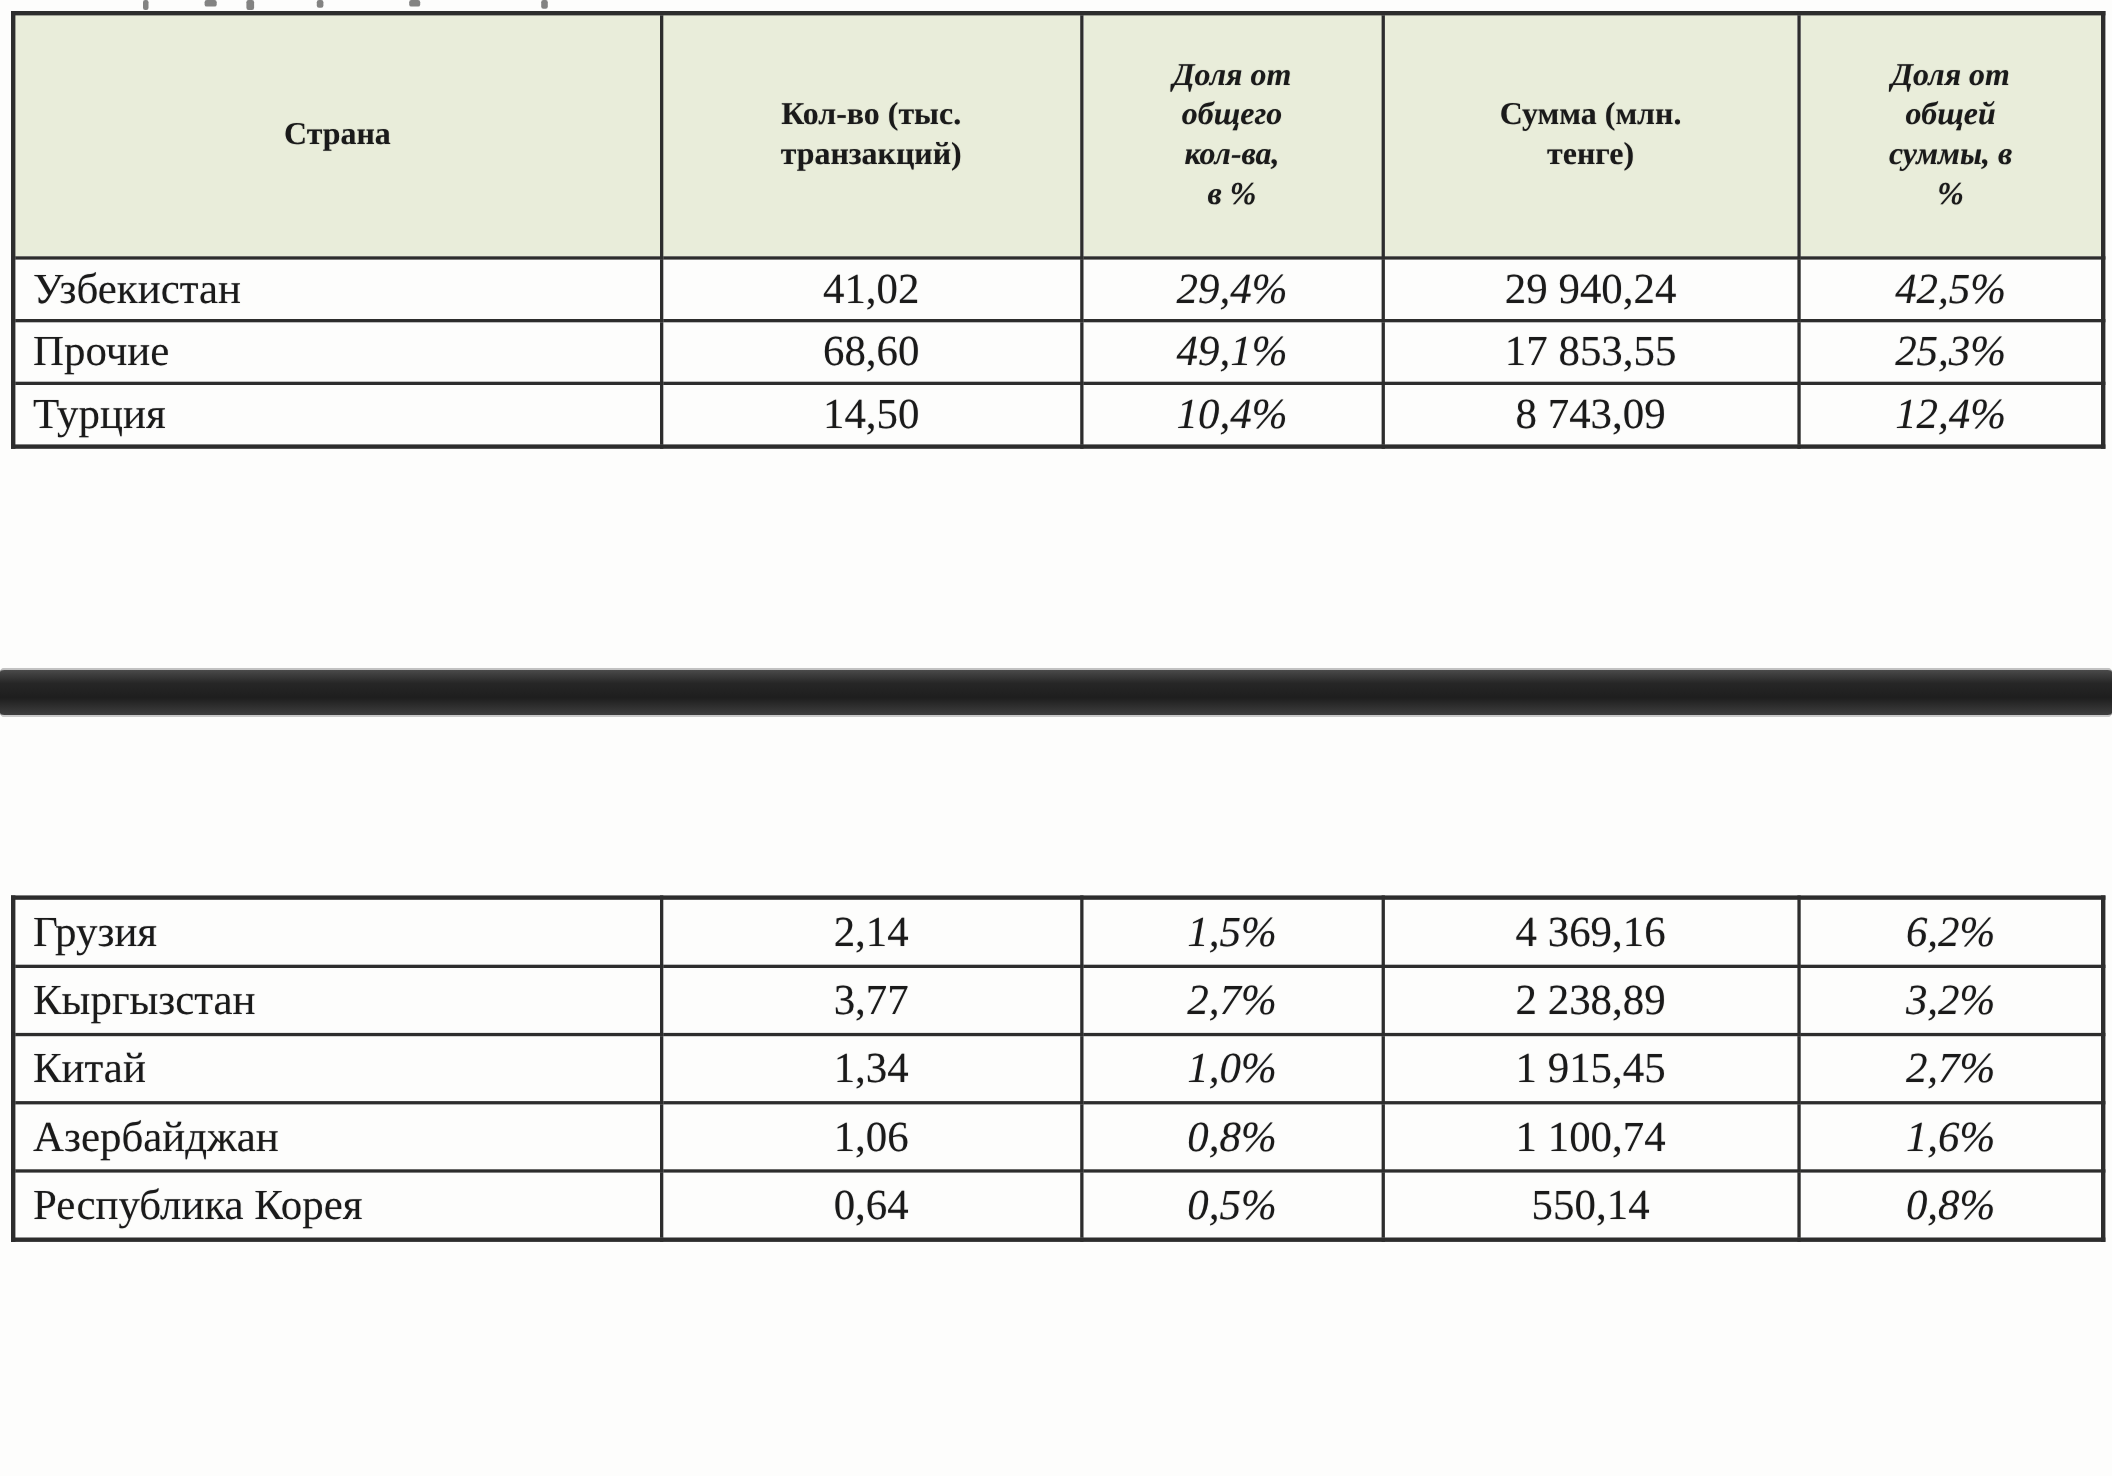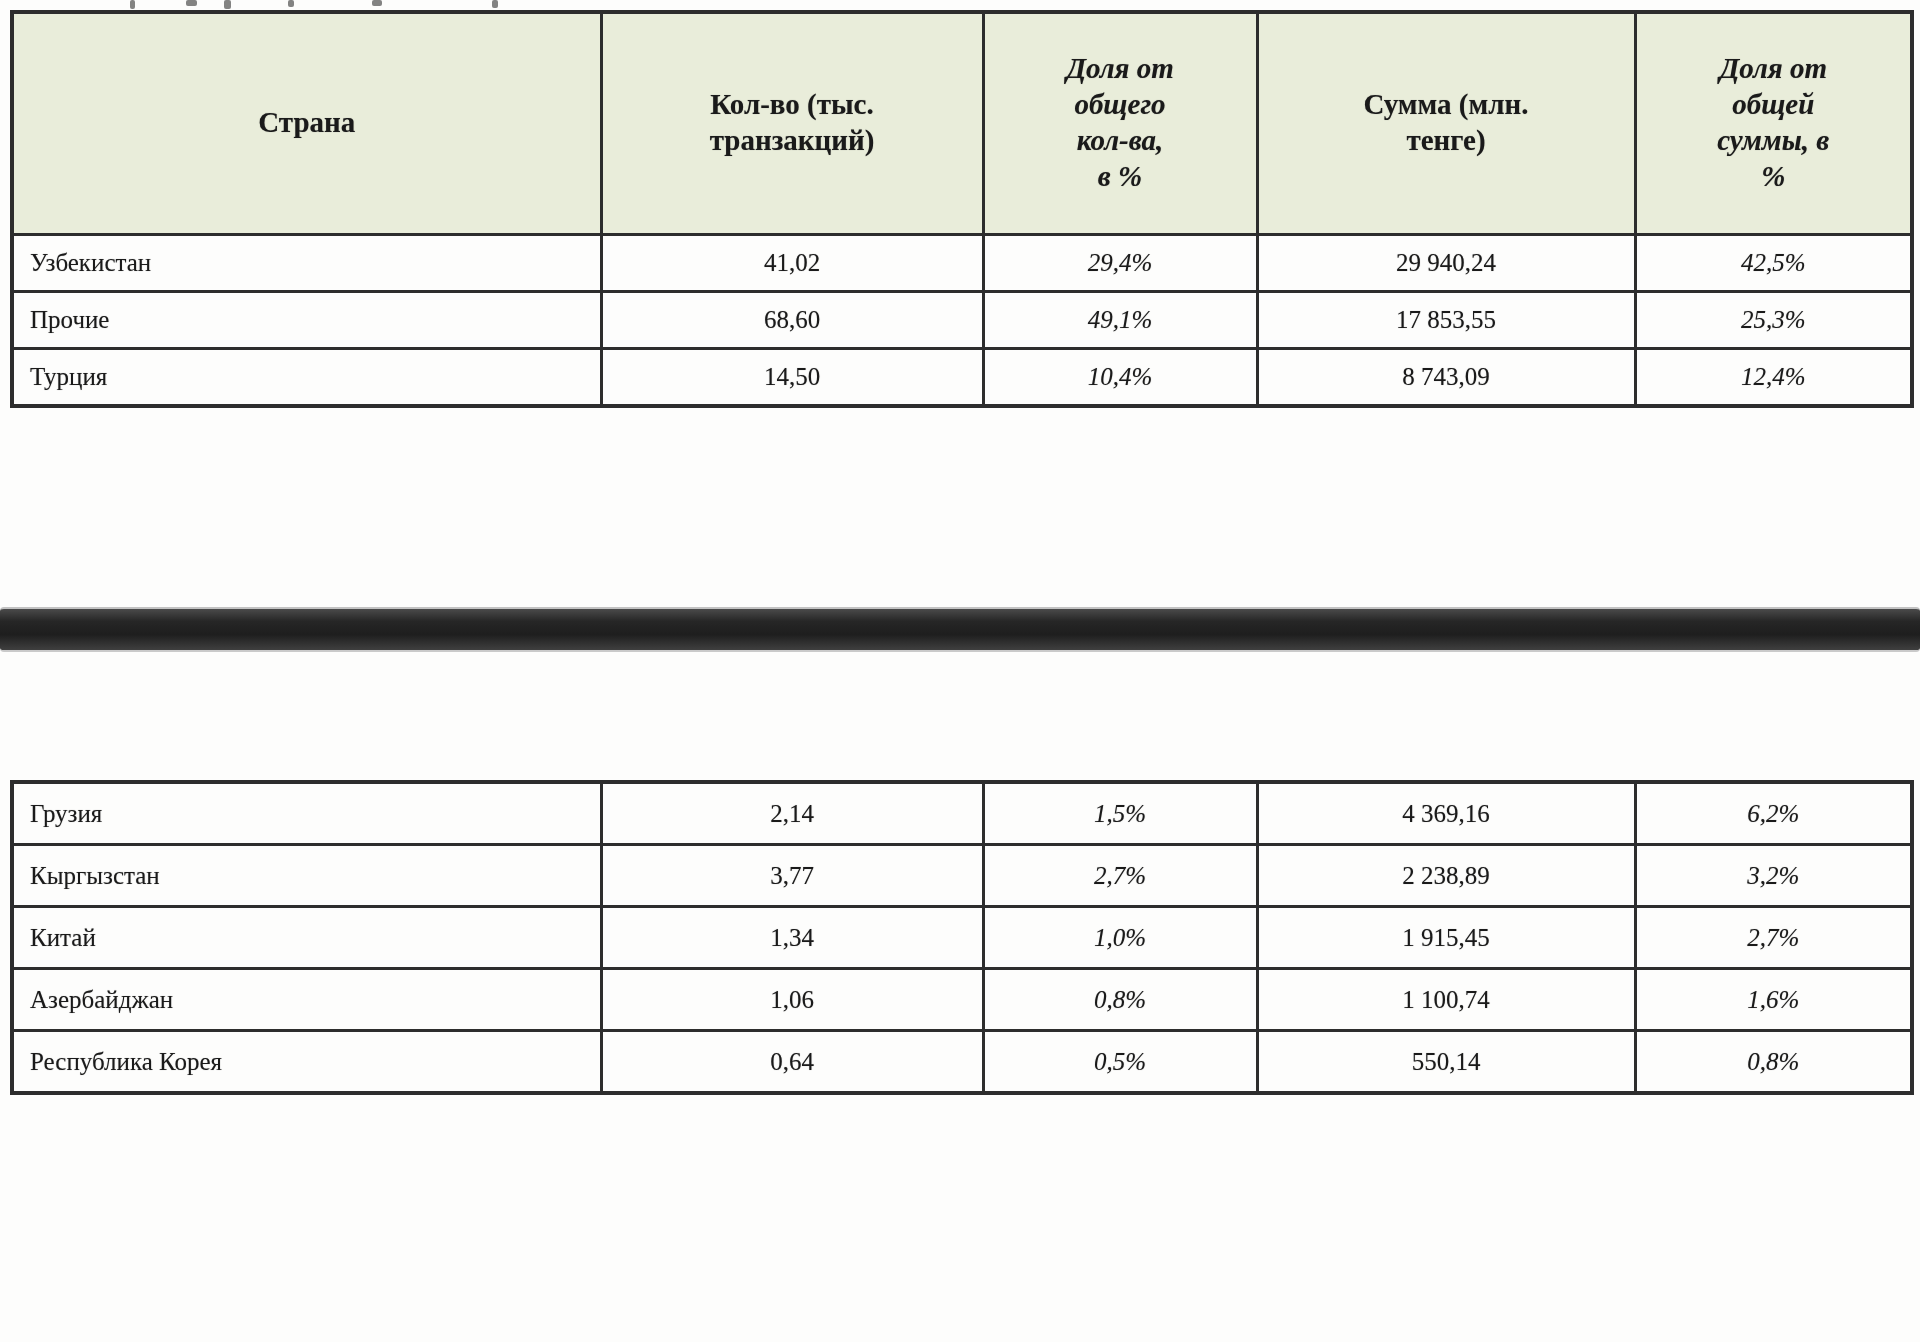--- a/index.html
+++ b/index.html
@@ -29,21 +29,21 @@
   .doc-table {
     position: absolute;
     left: 10px;
     width: 1900px;
     border-collapse: collapse;
     table-layout: fixed;
     color: #1a1a1a;
     border: 4px solid #2d2d2d;
   }
   #table-page1 { top: 10px; }
-  #table-page2 { top: 780px; }
+  #table-page2 { top: 814px; }
 
   .doc-table th, .doc-table td {
     border: 3px solid #2d2d2d;
     padding: 0;
     vertical-align: middle;
     text-shadow: 0 0 1px rgba(30,30,30,.38);
     overflow: hidden;
   }
 
   thead tr { height: 222px; }
@@ -52,21 +52,21 @@
     font-size: 29px;
     font-weight: bold;
     line-height: 1.24;
     text-align: center;
     white-space: pre-line;
     border-bottom: 5px solid #2d2d2d;
   }
   thead th.italic { font-style: italic; }
 
   .doc-table td {
-    font-size: 25px;
+    font-size: 39px;
     text-align: center;
     height: 54px;
   }
   #table-page2 td { height: 59px; }
 
   td.c-country {
     text-align: left;
     padding-left: 16px;
   }
   td.c-pct { font-style: italic; }

